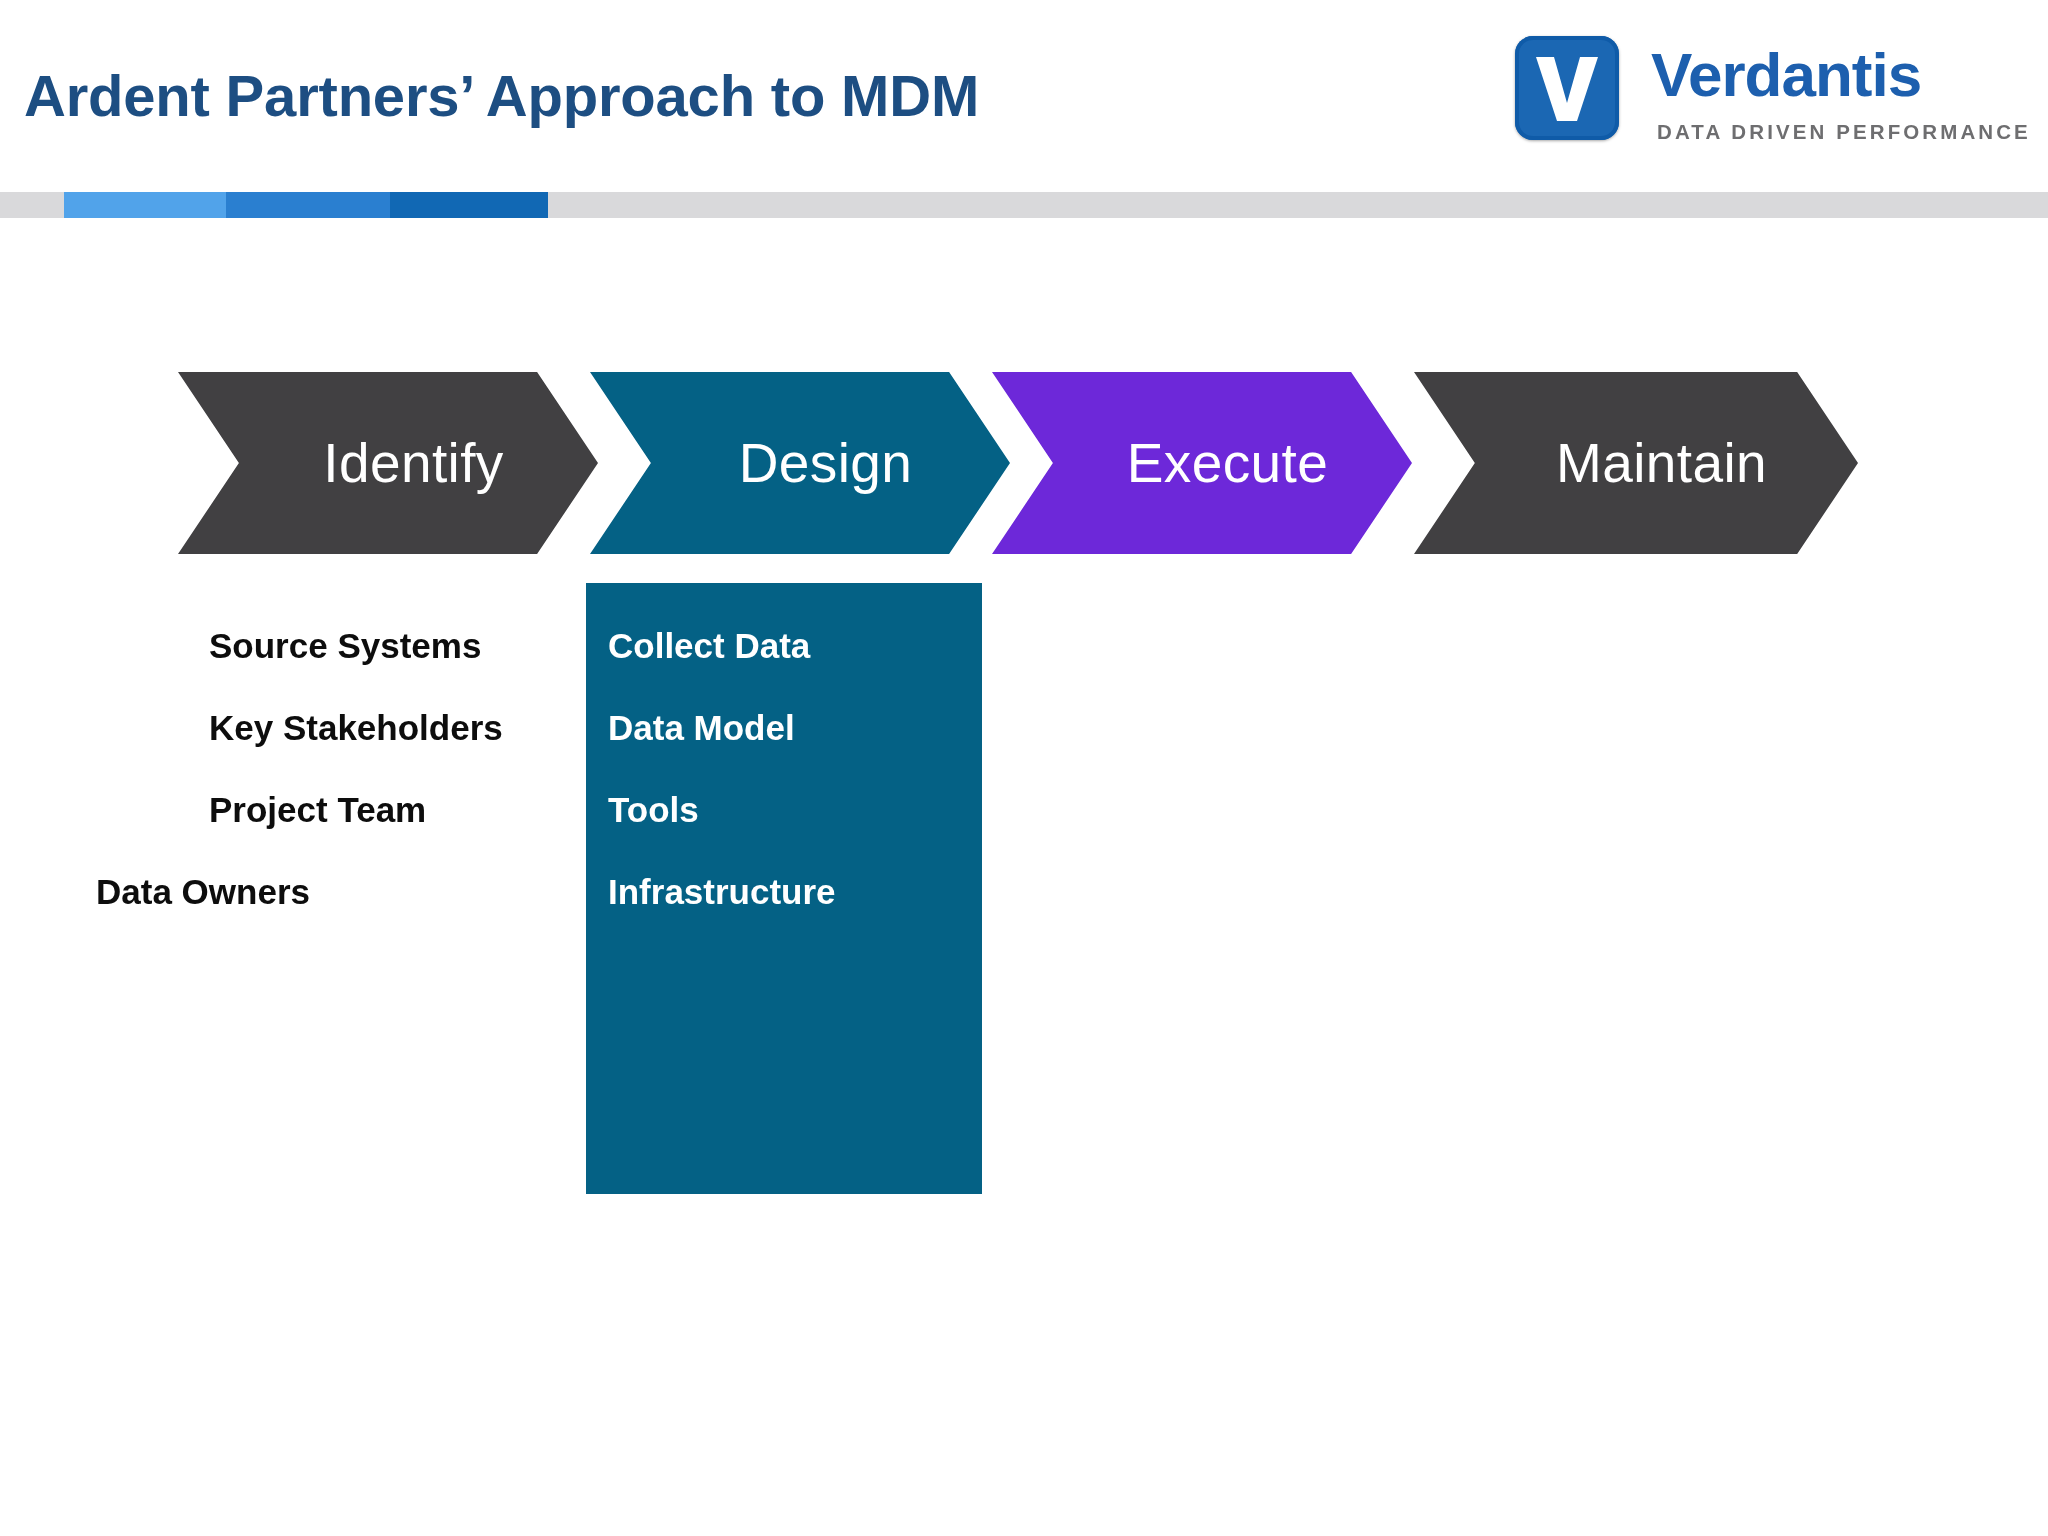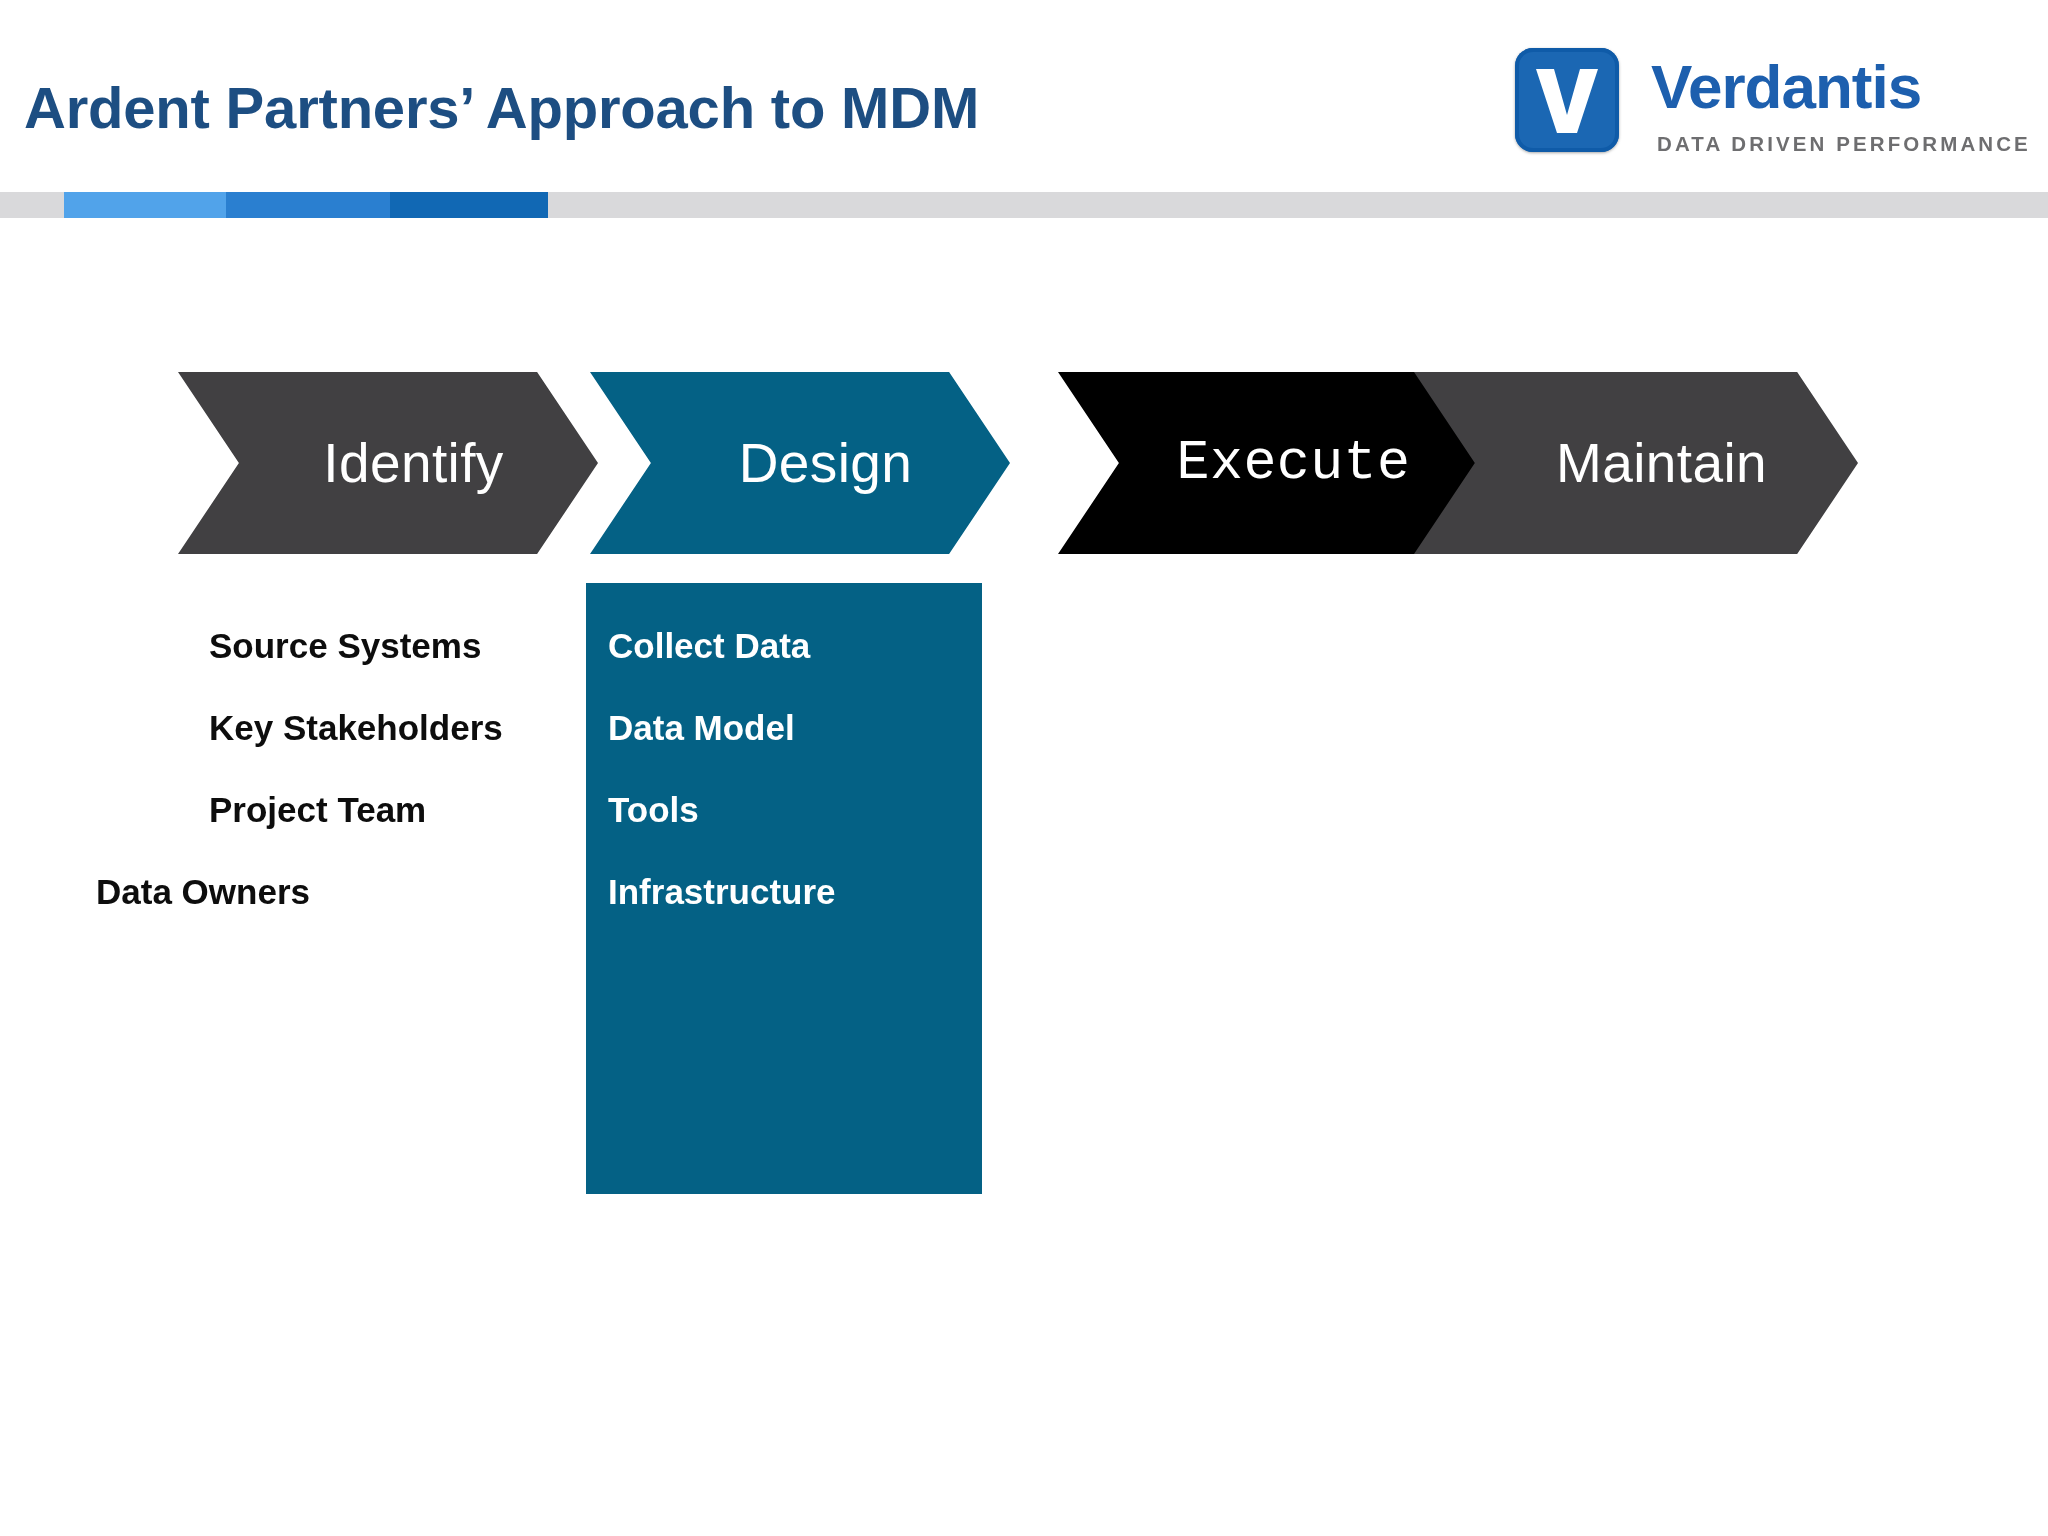--- a/index.html
+++ b/index.html
@@ -12,21 +12,21 @@
     height: 1536px;
     position: relative;
     overflow: hidden;
     font-family: "Liberation Sans", sans-serif;
     -webkit-font-smoothing: antialiased;
   }
 
   
   .slide-header {
     position: absolute;
-    left: 0; top: 12px;
+    left: 0; top: 0;
     width: 2048px;
     height: 192px;
     background: #ffffff;
   }
   .page-title {
     position: absolute;
     left: 24px;
     top: 62px;
     font-size: 58px;
     font-weight: bold;
@@ -118,21 +118,21 @@
     color: #ffffff;
     letter-spacing: 0.4px;
     line-height: 1;
     position: relative;
     left: 6px;
     white-space: nowrap;
     margin-left: 39px;
   }
   .chev-0 { left: 178px;  width: 420px; background: #414042; }
   .chev-1 { left: 590px;  width: 420px; background: #046185; }
-  .chev-2 { left: 1058px; width: 420px; background: #000000; font-family: Liberation Mono, monospace; }
+  .chev-2 { left: 992px; width: 420px; background: #6d28d9; }
   .chev-3 { left: 1414px; width: 444px; background: #414042;
             clip-path: polygon(0% 0%, 86.3% 0%, 100% 50%, 86.3% 100%, 0% 100%, 13.7% 50%); }
 
   
   .identify-list {
     position: absolute;
     left: 0;
     top: 604px;
     width: 580px;
   }

